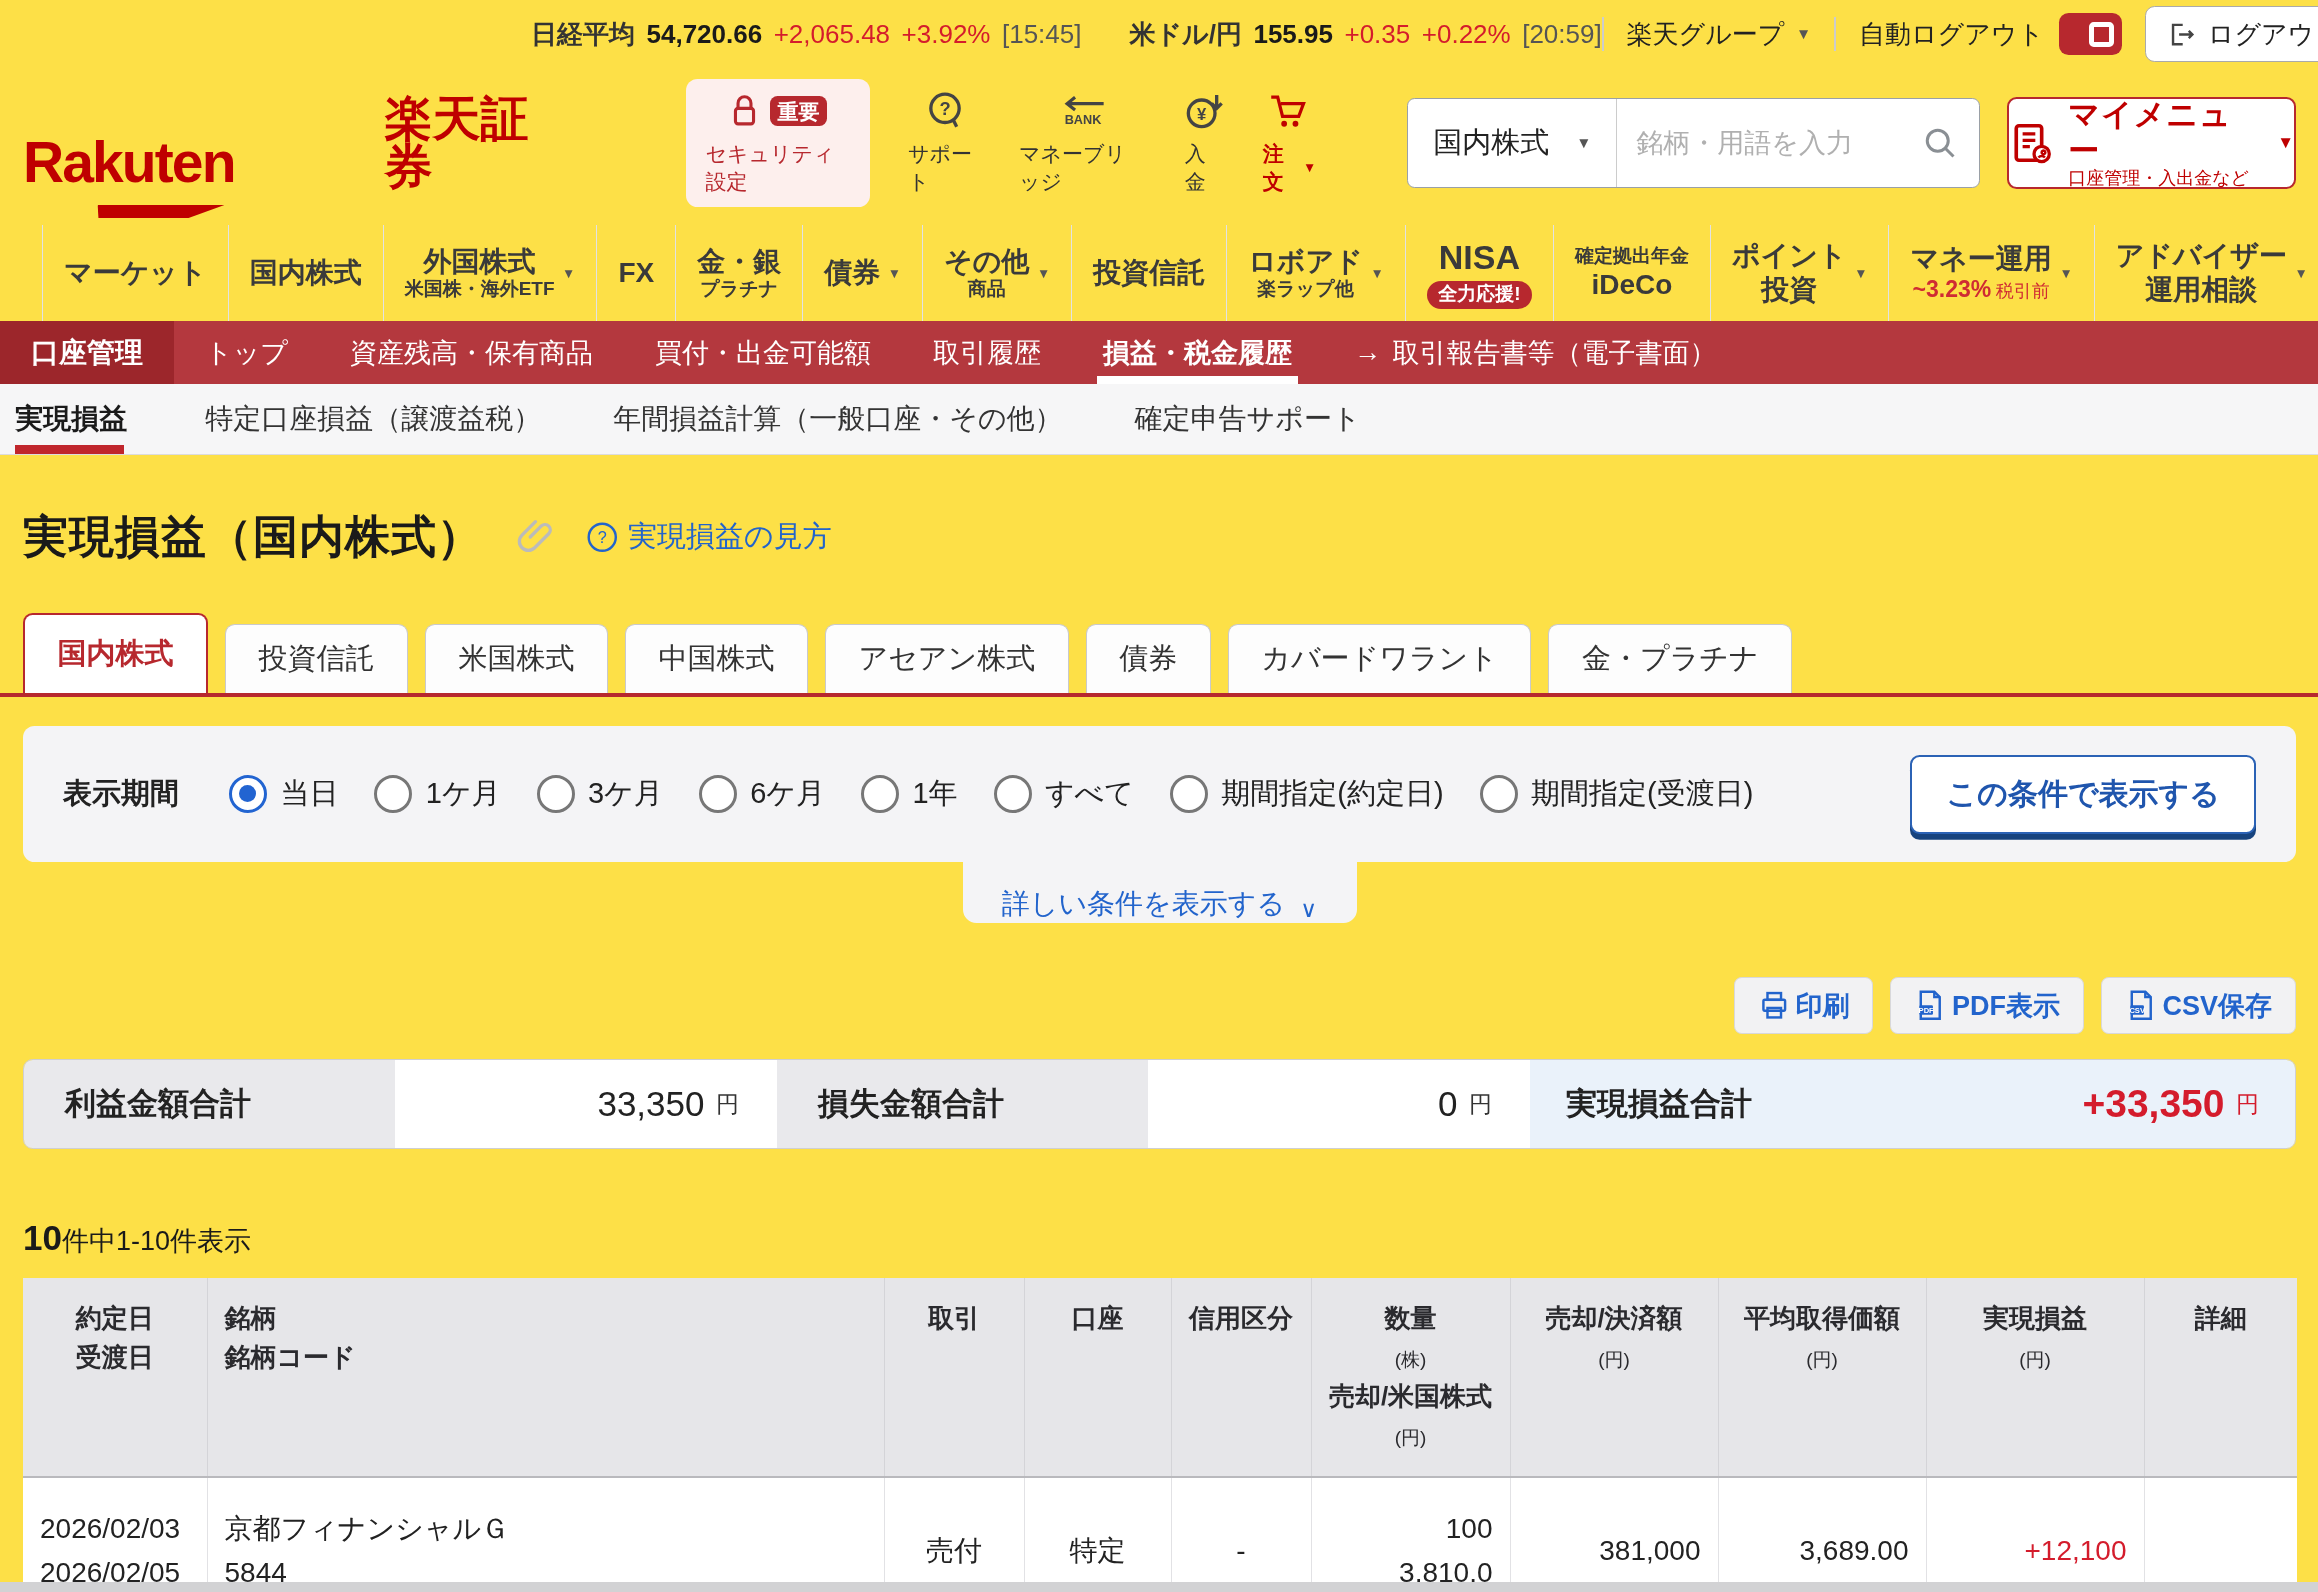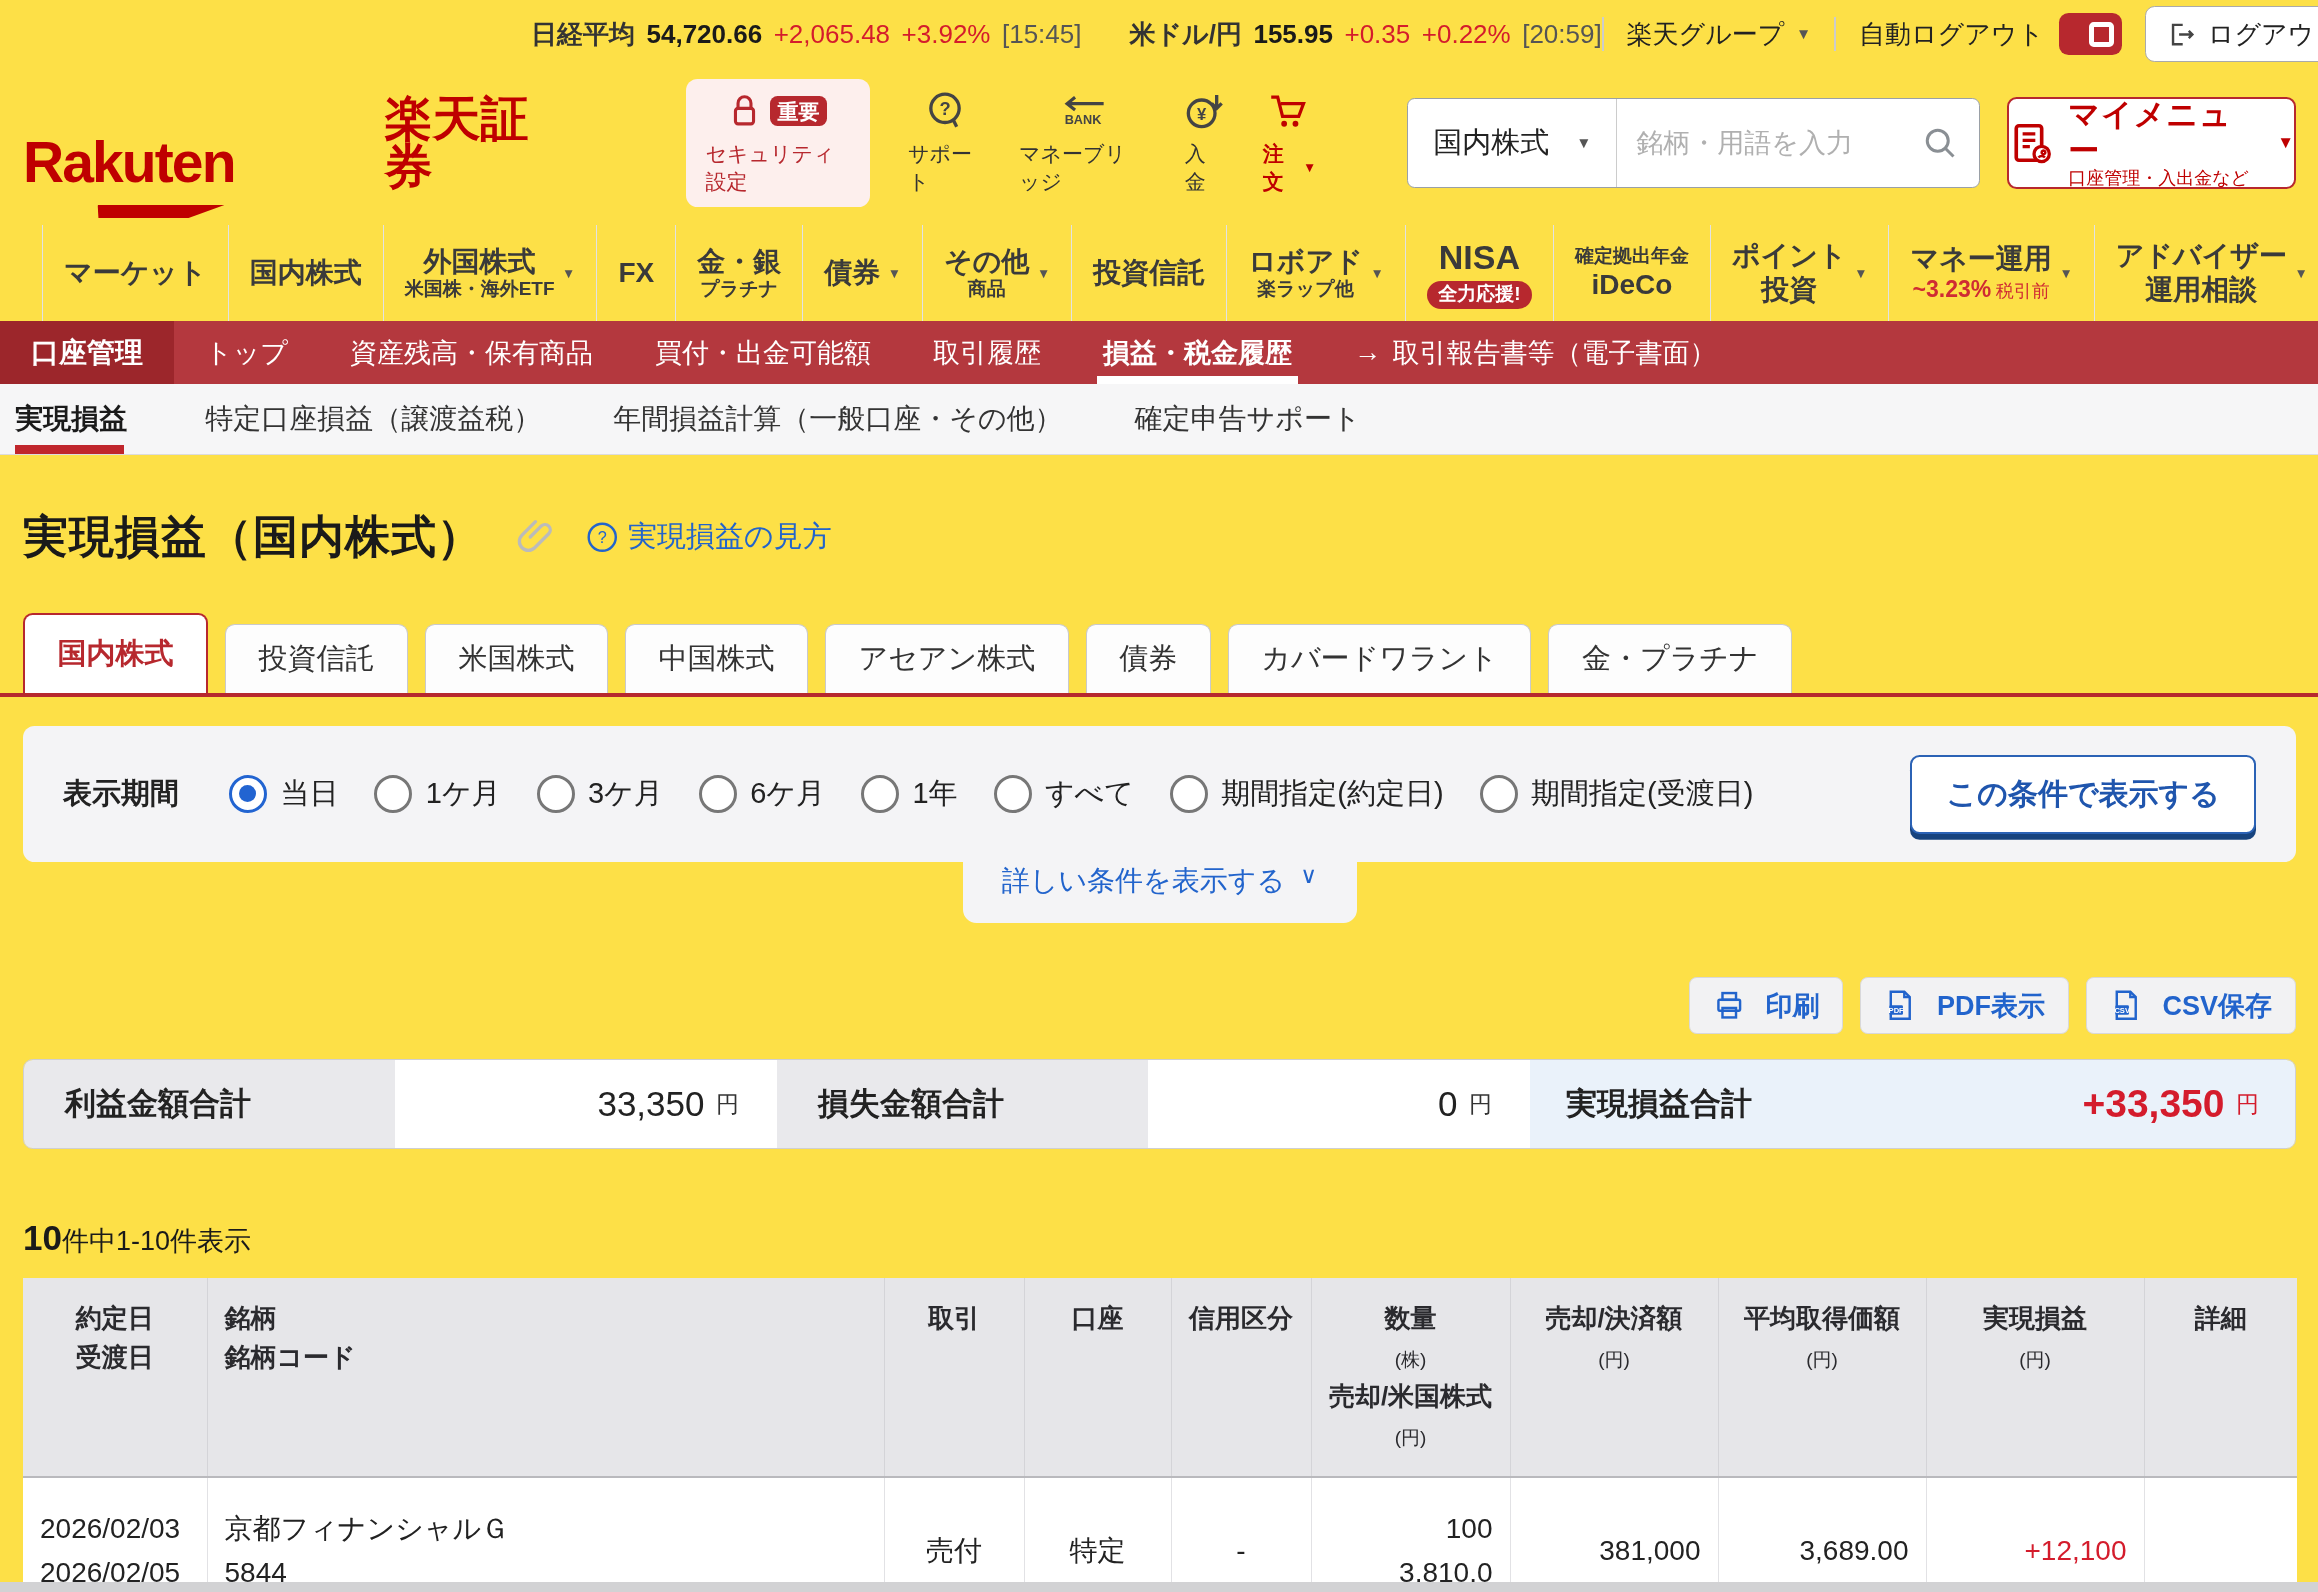--- a/index.html
+++ b/index.html
@@ -91,26 +91,26 @@
 
   
   .filter { margin:29px 23px 0; background:#f4f4f6; border-radius:11.5px; height:136px; display:flex; align-items:center; padding:0 40px; }
   .flabel { font-size:29px; font-weight:bold; margin-right:50px; white-space:nowrap; }
   .radios { display:flex; align-items:center; gap:36px; }
   .radio-opt { display:flex; align-items:center; gap:13.4px; font-size:29px; white-space:nowrap; cursor:default; }
   .rcirc { width:38px; height:38px; border-radius:50%; border:3.8px solid #777; background:#fff; position:relative; flex:none; }
   .rcirc.on { border:3.8px solid #2264d1; }
   .rcirc.on::after { content:""; position:absolute; left:6.7px; top:6.7px; width:17px; height:17px; border-radius:50%; background:#2264d1; }
   .submit-btn { margin-left:auto; background:#fff; border:2.9px solid #2b62b5; border-radius:9.6px; color:#1f55ad; font-size:30px; font-weight:bold; padding:17px 34px; box-shadow:0 5.7px 0 #17437e; white-space:nowrap; }
-  .more-tab { width:394px; margin:0 auto; background:#f4f4f6; border-radius:0 0 13.4px 13.4px; height:61px; display:flex; align-items:flex-start; justify-content:center; gap:15.3px; color:#2264cc; font-size:28px; }
+  .more-tab { width:394px; margin:0 auto; background:#f4f4f6; border-radius:0 0 13.4px 13.4px; height:61px; display:flex; align-items:flex-end; justify-content:center; gap:15.3px; color:#2264cc; font-size:28px; }
   .chev { font-size:23px; color:#2264cc; }
 
   
   .export-row { display:flex; justify-content:flex-end; gap:17px; margin:54px 23px 0; }
-  .ebtn { display:flex; align-items:center; gap:20px; background:#f2f2f3; border:1.9px solid #d8d8da; border-radius:7.6px; padding:9.6px 23px; color:#2264cc; font-size:27px; font-weight:bold; }
+  .ebtn { display:flex; align-items:center; gap:5px; background:#f2f2f3; border:1.9px solid #d8d8da; border-radius:7.6px; padding:9.6px 23px; color:#2264cc; font-size:27px; font-weight:bold; }
 
   
   .summary { margin:25px 23px 0; border:1.9px solid #cfcfd2; border-radius:9.6px; display:flex; height:90px; overflow:hidden; align-items:stretch; }
   .scell-label { background:#e9e9ec; display:flex; align-items:center; padding:0 41px; font-weight:bold; font-size:31px; width:371px; }
   .scell-value { display:flex; align-items:center; justify-content:flex-end; gap:11.5px; padding:0 38px; width:382px; font-size:35px; background:#fff; }
   .s-unit { font-size:23px; color:#333; }
   .total { background:#eaf2fa; flex:1; display:flex; align-items:center; padding:0 36px; gap:11.5px; }
   .total-label { font-weight:bold; font-size:31px; }
   .total-value { margin-left:auto; color:#d41c2c; font-weight:bold; font-size:39px; }
   .total .s-unit { color:#d41c2c; }

